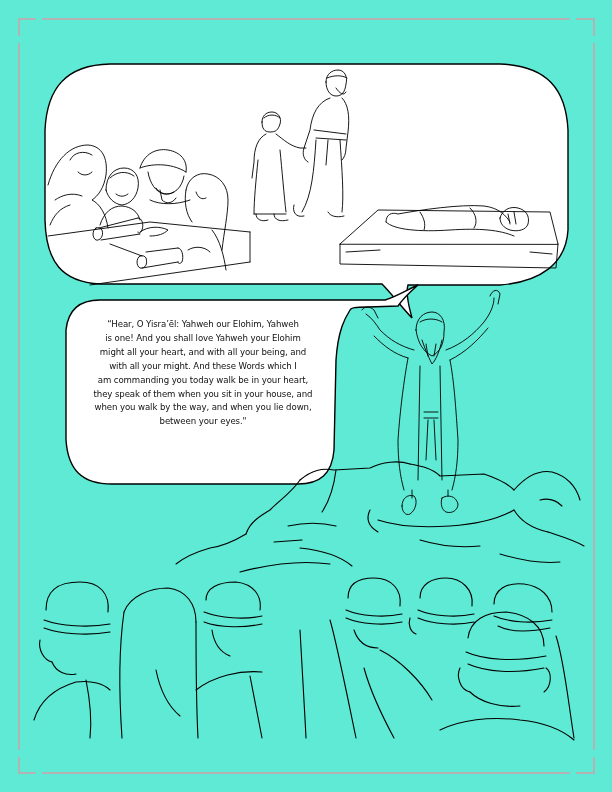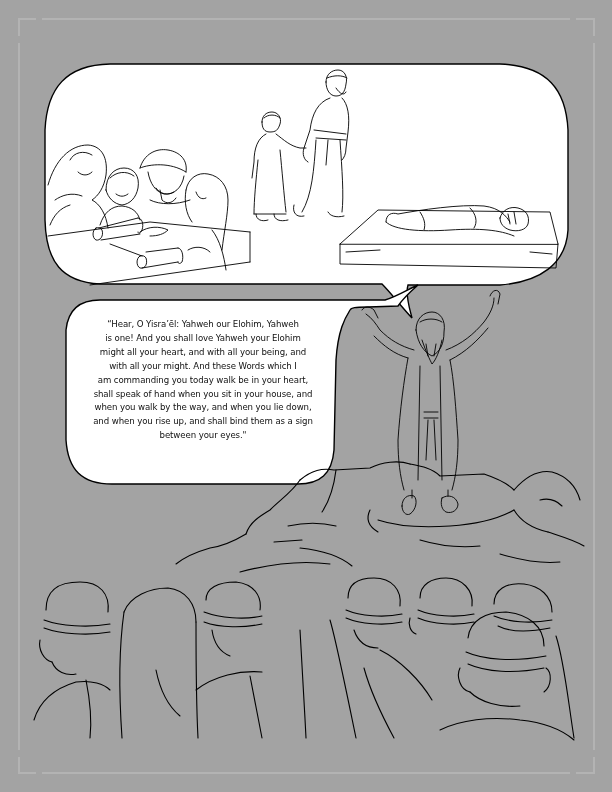--- a/index.html
+++ b/index.html
@@ -1,17 +1,17 @@
 <!DOCTYPE html>
 <html><head>
 <meta charset="utf-8">
 <style>
   html, body { margin: 0; padding: 0; background: #ffffff; }
   body { width: 612px; height: 792px; position: relative; overflow: hidden; font-family: "DejaVu Sans", sans-serif; }
-  .page { position: absolute; left: 0; top: 0; width: 612px; height: 792px; background: #a3a3a3; }
+  .page { position: absolute; left: 0; top: 0; width: 612px; height: 792px; background: #5eead4; }
   svg.art { position: absolute; left: 0; top: 0; width: 612px; height: 792px; }
   .bubble-text {
     position: absolute;
     left: 72px; top: 318px; width: 262px;
     font-family: "DejaVu Sans", sans-serif;
     font-size: 8.6px;
     line-height: 13.9px;
     text-align: center;
     color: #111111;
     letter-spacing: -0.1px;
@@ -232,19 +232,18 @@
       <path d="M300 630 C302 660 304 700 306 738"></path>
     </g>
   </svg>
 
   <div class="bubble-text">
     <span>“Hear, O Yisra’ēl: Yahweh our Elohim, Yahweh</span>
     <span>is one! And you shall love Yahweh your Elohim</span>
     <span>might all your heart, and with all your being, and</span>
     <span>with all your might. And these Words which I</span>
     <span>am commanding you today walk be in your heart,</span>
-    <span>shall speak of hand when you sit in your house, and</span>
+    <span>they speak of them when you sit in your house, and</span>
     <span>when you walk by the way, and when you lie down,</span>
-    <span>and when you rise up, and shall bind them as a sign</span>
     <span>between your eyes."</span>
   </div>
 
 </div>
 
 </body></html>

